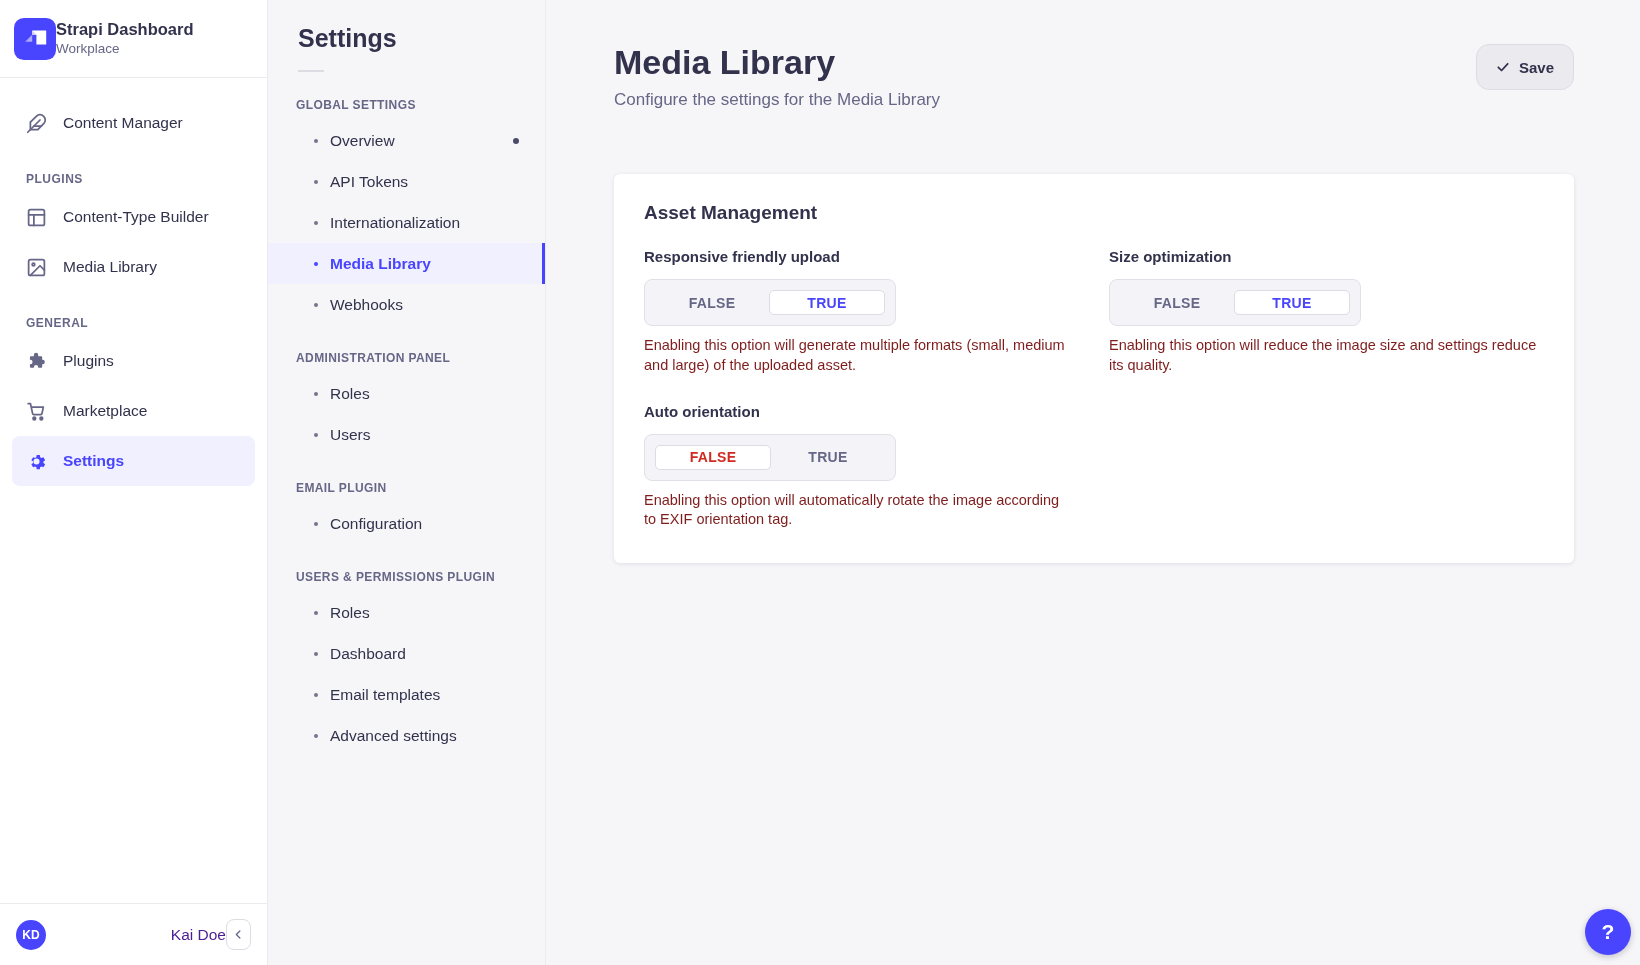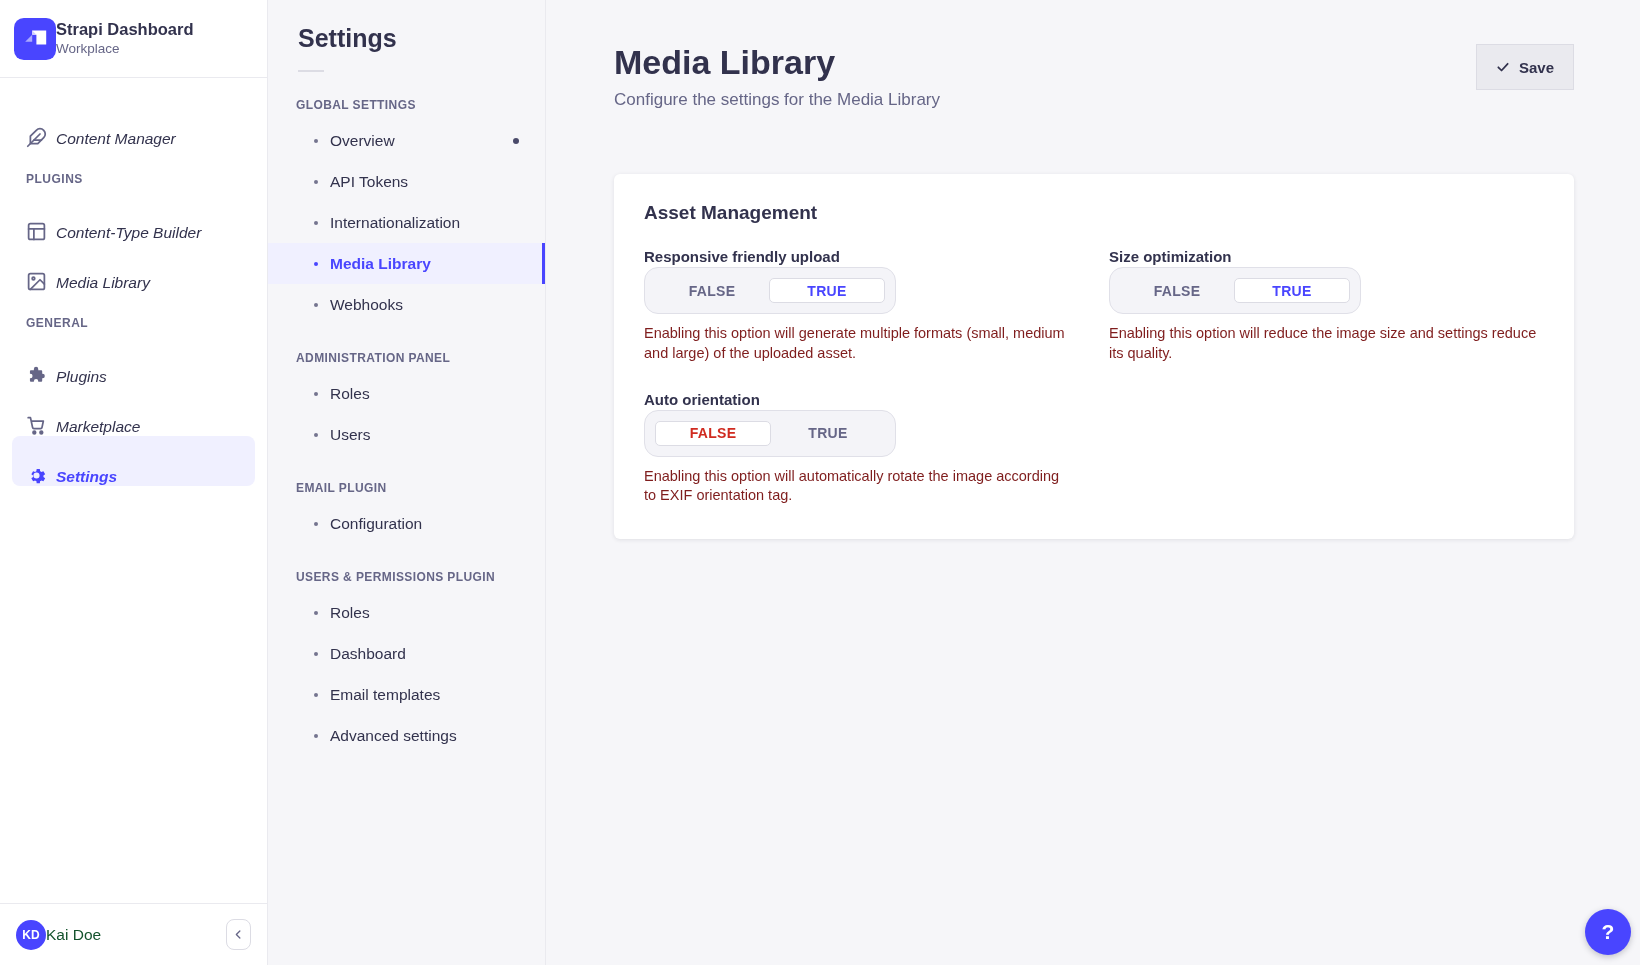--- a/index.html
+++ b/index.html
@@ -20,43 +20,43 @@
   .brand {
     height:78px; display:flex; align-items:center; gap:0;
     padding:0 14px; border-bottom:1px solid #eaeaef; cursor:pointer;
   }
   .brand-logo { width:42px; height:42px; flex-shrink:0; }
   .brand-title { font-size:16.5px; font-weight:700; color:#32324d; line-height:1.25; }
   .brand-sub { font-size:13.5px; color:#666687; line-height:1.3; }
 
   .side-nav { padding:20px 12px 0; }
   .nav-item {
-    display:flex; align-items:flex-end; gap:9px; height:50px;
+    display:flex; align-items:center; gap:16px; height:50px;
     padding:0 14px; border-radius:8px; font-size:15.5px; color:#32324d;
-    cursor:pointer; text-decoration:none;font-style:italic;
+    cursor:pointer; text-decoration:none;
   }
   .nav-item .nav-icon { width:21px; height:21px; color:#666687; display:flex; }
   .nav-item.active { background:#f0f0ff; color:#4945ff; font-weight:600; }
   .nav-item.active .nav-icon { color:#4945ff; }
   .side-heading {
     margin:24px 14px 6px; font-size:12px; font-weight:700;
     letter-spacing:.5px; color:#666687; text-transform:uppercase;
   }
   .nav-spacer { flex:1; }
 
   .user-row {
     height:62px; border-top:1px solid #eaeaef;
     display:flex; align-items:center; padding:0 16px;
   }
   .avatar {
     width:30px; height:30px; border-radius:50%; background:#4945ff;
     color:#fff; font-size:12px; font-weight:700;
     display:flex; align-items:center; justify-content:center; cursor:pointer;
   }
-  .user-name { flex:1; text-align:left; font-size:15.5px; color:#14532d; }
+  .user-name { flex:1; text-align:right; font-size:15.5px; color:#4c1d95; }
   .collapse-btn {
     width:25px; height:31px; background:#ffffff; border:1px solid #dcdce4;
     border-radius:8px; color:#666687; display:flex; align-items:center;
     justify-content:center; cursor:pointer; font-size:14px;
   }
 
   
   .subnav {
     width:278px; background:#f6f6f9; border-right:1px solid #eaeaef;
     flex-shrink:0; padding-top:24px;
@@ -86,38 +86,38 @@
     width:6px; height:6px; border-radius:50%; background:#4a4a6a;
   }
 
   
   .main { flex:1; padding:0 66px 0 68px; }
   .main-header { display:flex; justify-content:space-between; align-items:flex-start; margin-top:44px; }
   .page-title { font-size:34px; font-weight:700; color:#32324d; line-height:1.1; }
   .page-subtitle { font-size:17px; color:#666687; margin-top:9px; }
   .save-btn {
     display:flex; align-items:center; gap:9px; height:46px; padding:0 19px;
-    background:#eaeaef; border:1px solid #dcdce4; border-radius:0;
+    background:#eaeaef; border:1px solid #dcdce4; border-radius:13px;
     font-family:inherit; font-size:15px; font-weight:600; color:#32324d; cursor:pointer;
   }
   .save-btn .check { width:14px; height:14px; display:flex; }
 
   .card {
     margin-top:64px; background:#ffffff; border-radius:6px;
     box-shadow:0 1px 4px rgba(33,33,52,.1); padding:28px 30px 34px;
   }
   .card-heading { font-size:19px; font-weight:700; color:#32324d; }
   .fields-grid {
     display:grid; grid-template-columns:1fr 1fr; column-gap:30px; row-gap:28px;
     margin-top:24px;
   }
   .field-label { font-size:15px; font-weight:700; color:#32324d; }
   .toggle {
-    margin-top:2px; width:252px; height:47px; background:#f4f4f8;
-    border:1px solid #e0e0e8; border-radius:14px; padding:10px; display:flex;
+    margin-top:14px; width:252px; height:47px; background:#f4f4f8;
+    border:1px solid #e0e0e8; border-radius:8px; padding:10px; display:flex;
   }
   .toggle-opt {
     flex:1; display:flex; align-items:center; justify-content:center;
     background:transparent; border:none; border-radius:5px;
     font-family:inherit; font-size:14px; font-weight:700; letter-spacing:.3px;
     color:#666687; cursor:pointer;
   }
   .toggle-opt.selected { background:#ffffff; border:1px solid #dcdce4; }
   .toggle-opt.selected.sel-true { color:#4945ff; }
   .toggle-opt.selected.sel-false { color:#d02b20; }

